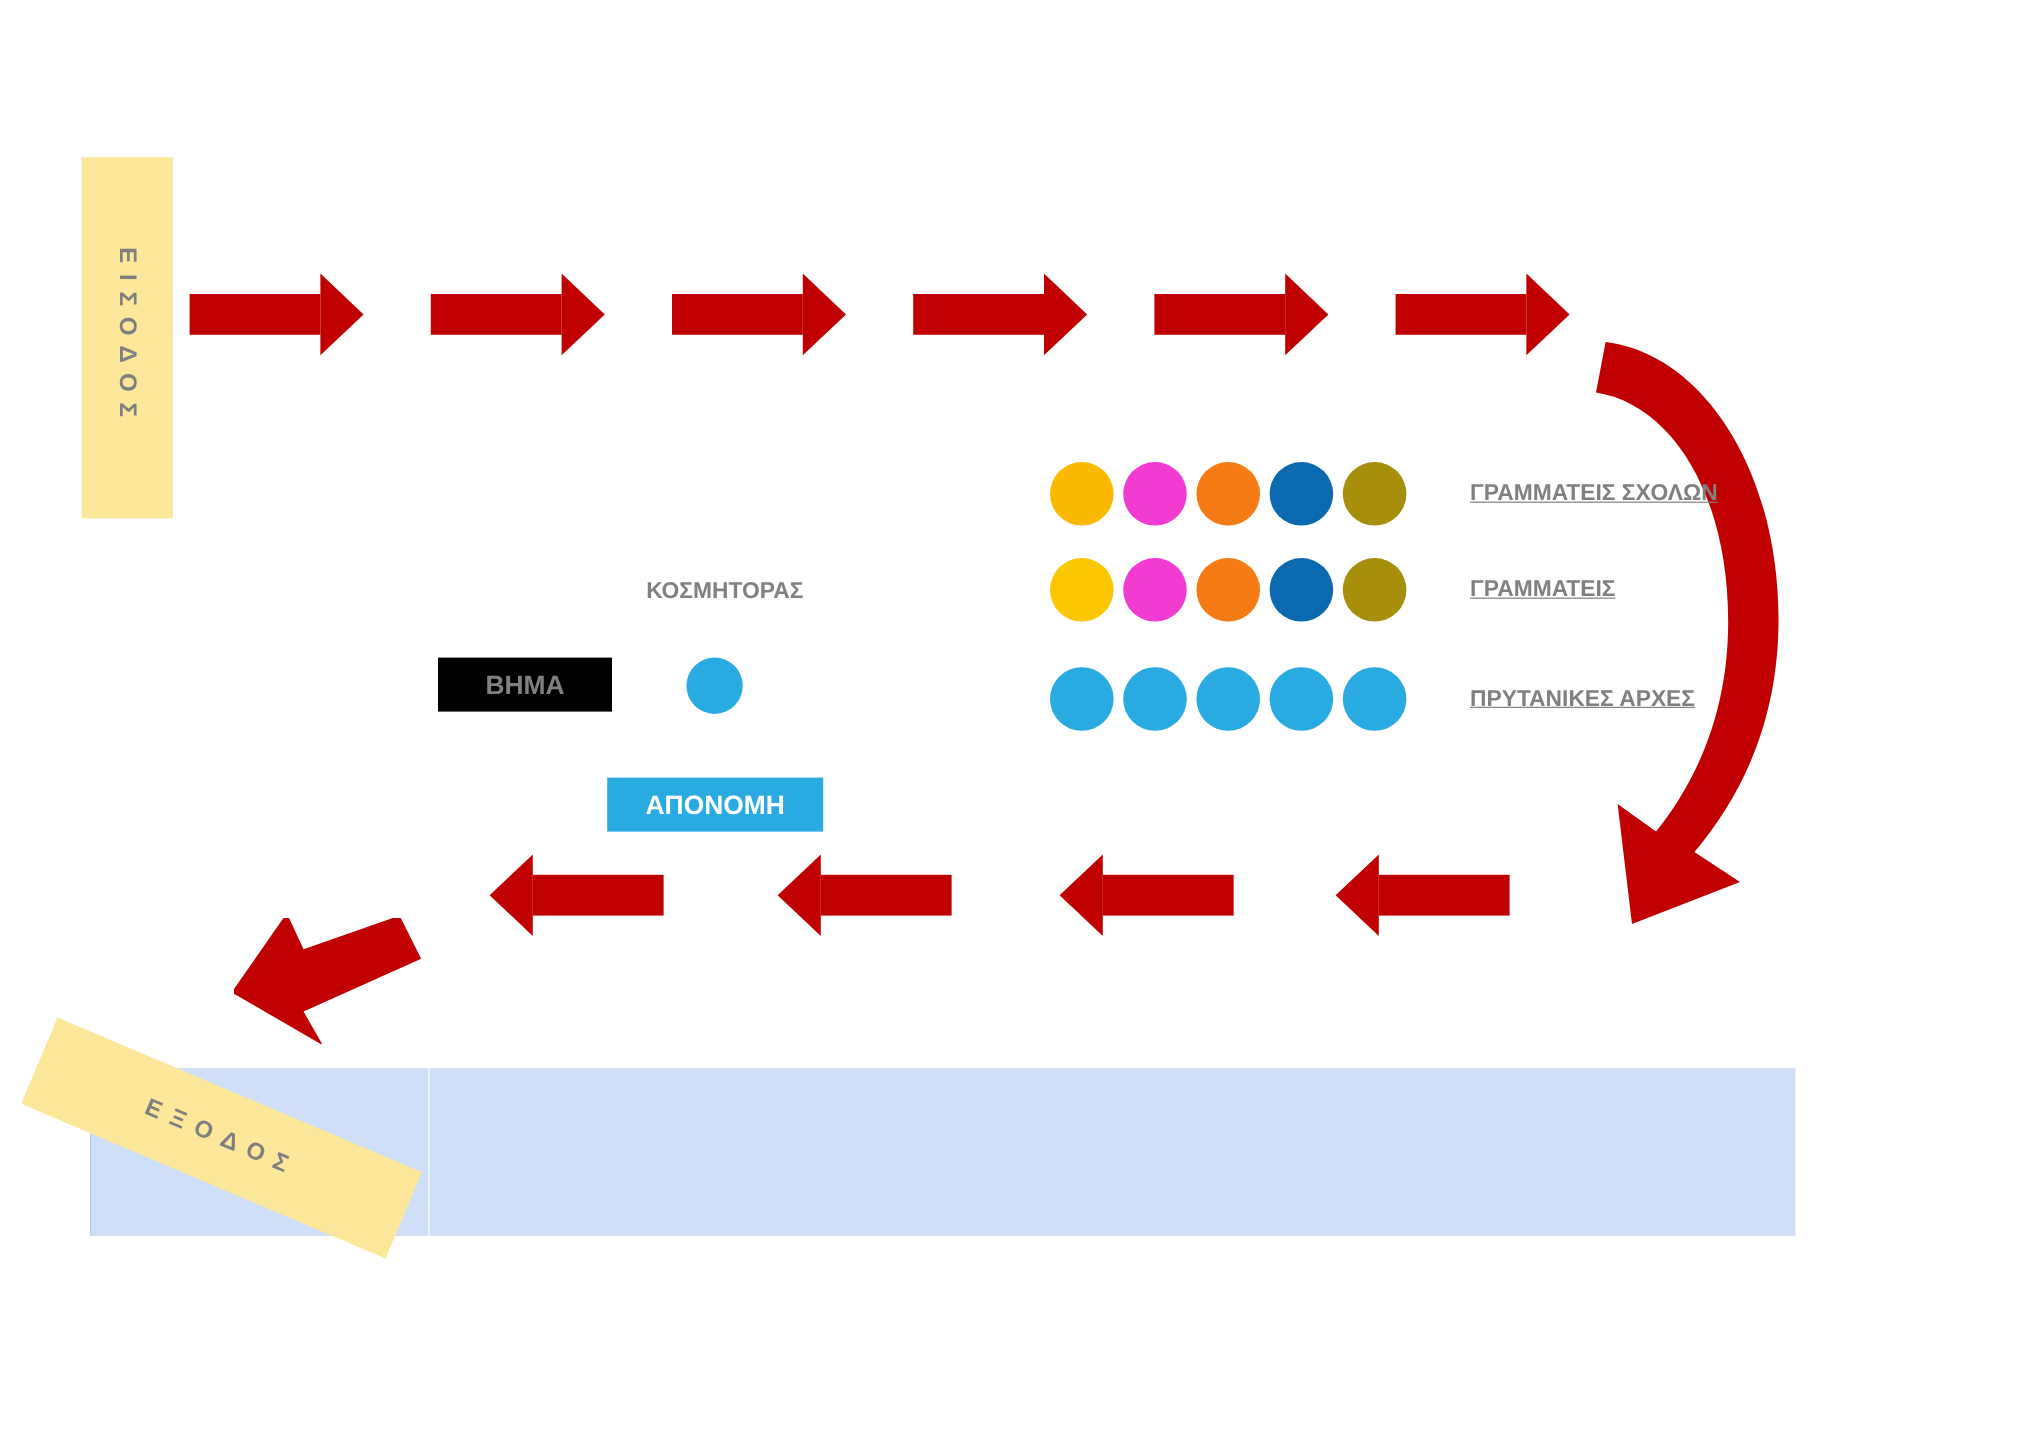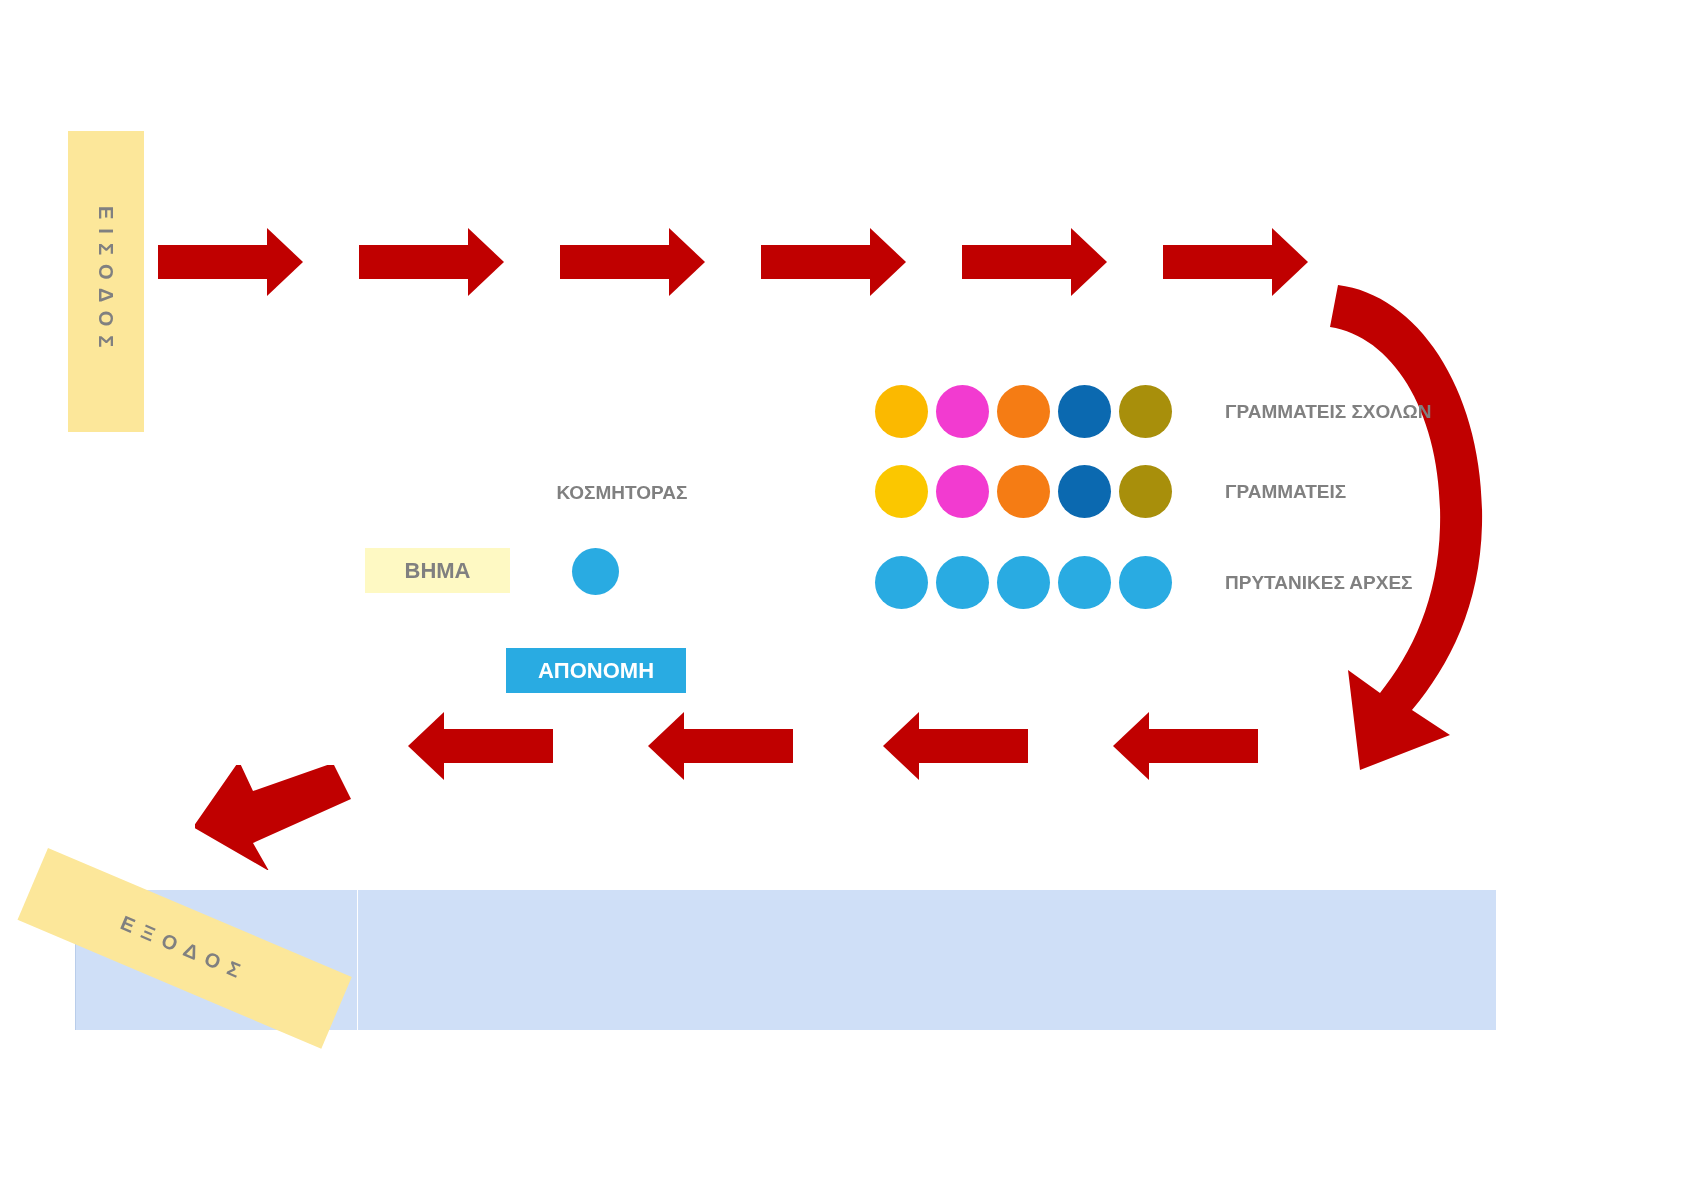--- a/index.html
+++ b/index.html
@@ -134,21 +134,21 @@
     border-left: 1px solid #ffffff;
   }
 
   
   #vima {
     position: absolute;
     left: 365px;
     top: 548px;
     width: 145px;
     height: 45px;
-    background: #fef9c3;
+    background: #000000;
     display: flex;
     align-items: center;
     justify-content: center;
     font-size: 22px;
     font-weight: bold;
     color: #808080;
   }
 
   
   #aponomi {
@@ -162,21 +162,21 @@
     align-items: center;
     justify-content: center;
     font-size: 22px;
     font-weight: bold;
     color: #ffffff;
   }
 
   
   #kosmitoras-label {
     position: absolute;
-    left: 492px;
+    left: 474px;
     top: 482px;
     width: 260px;
     text-align: center;
     font-size: 19px;
     font-weight: bold;
     color: #808080;
   }
   #kosmitoras-dot {
     position: absolute;
     left: 572px;
@@ -200,20 +200,21 @@
     height: 53px;
     border-radius: 50%;
     flex: 0 0 auto;
   }
   .row-label {
     margin-left: 45px;
     font-size: 19px;
     font-weight: bold;
     color: #808080;
     white-space: nowrap;
+    text-decoration: underline;
   }
   #row-grammateis { top: 385px; }
   #row-kosmitores { top: 465px; }
   #row-prytaniki  { top: 556px; }
 </style>
 </head>
 <body>
 
 <div id="stage">
 

